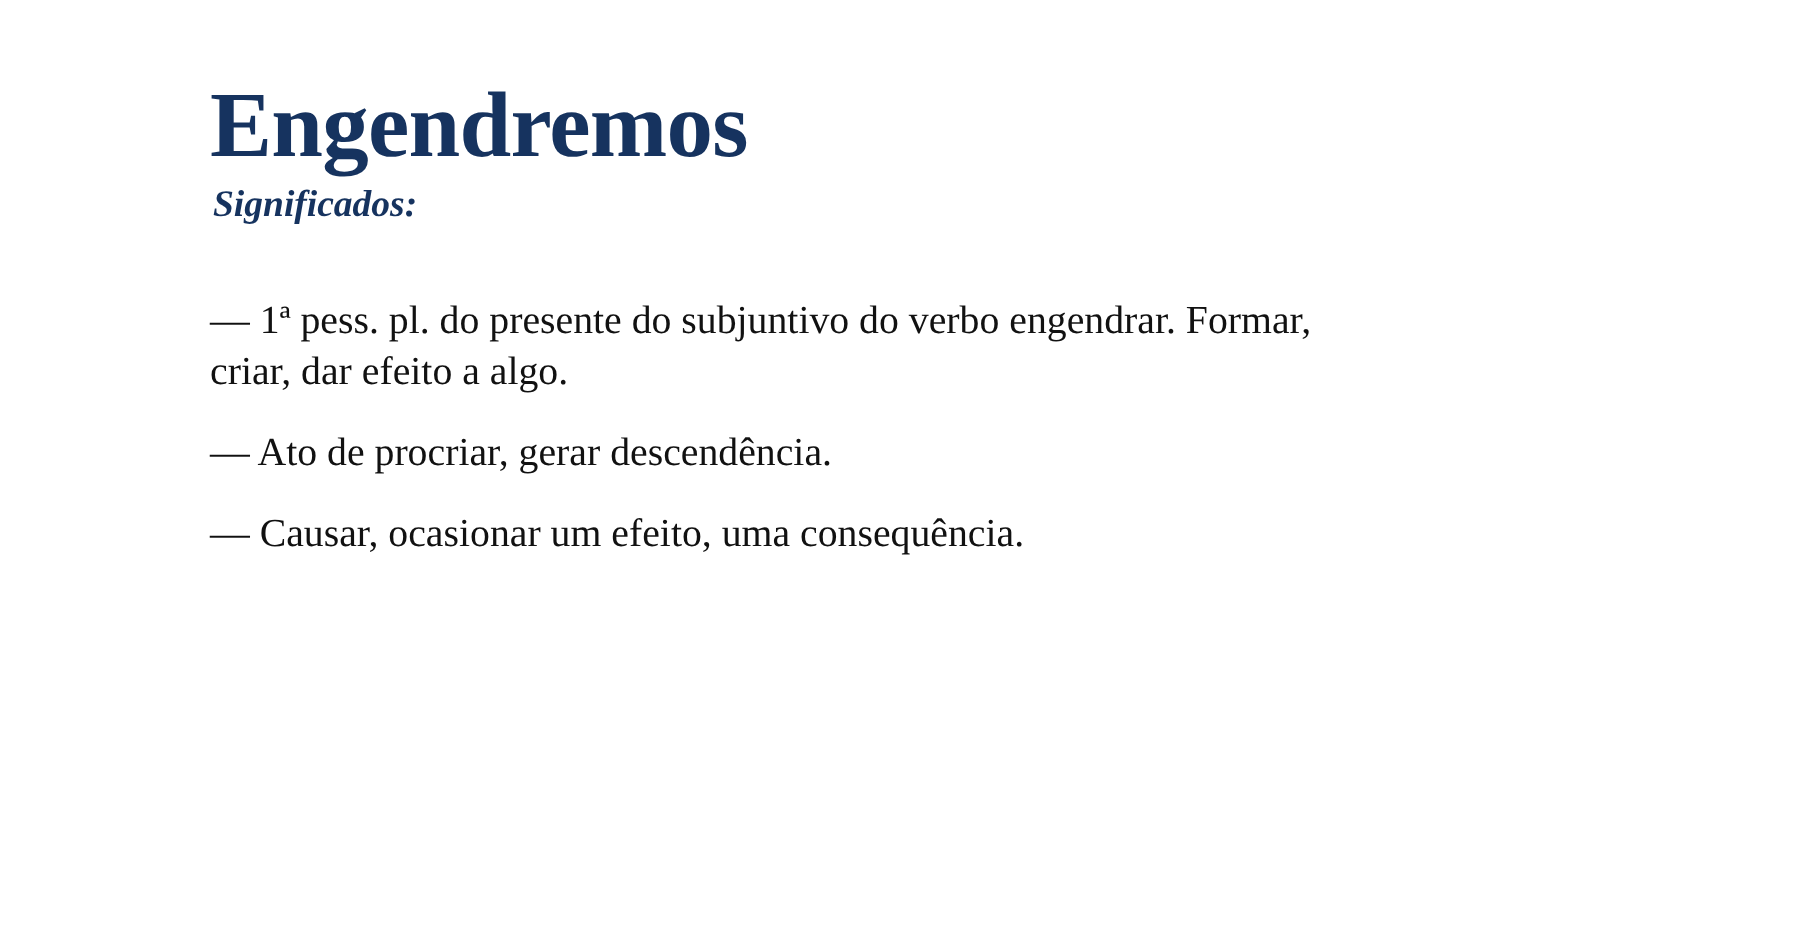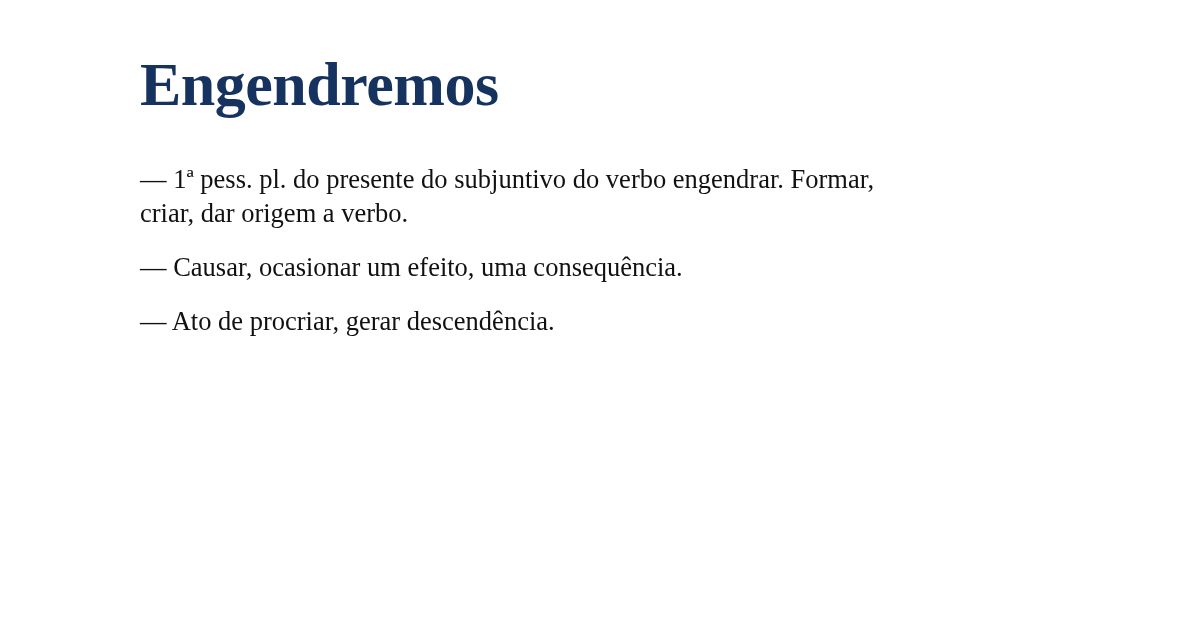--- a/index.html
+++ b/index.html
@@ -62,21 +62,22 @@
     color: #1a1a1a;
   }
 </style>
 </head>
 <body>
 
 <div class="card">
 
   <h1 class="word-title">Engendremos</h1>
 
+  <div class="subtitle">Significados:</div>
 
   <div class="definitions">
-    <p class="definition">— 1ª pess. pl. do presente do subjuntivo do verbo engendrar. Formar, criar, dar origem a verbo.</p>
+    <p class="definition">— 1ª pess. pl. do presente do subjuntivo do verbo engendrar. Formar, criar, dar efeito a algo.</p>
+    <p class="definition">— Ato de procriar, gerar descendência.</p>
     <p class="definition">— Causar, ocasionar um efeito, uma consequência.</p>
-    <p class="definition">— Ato de procriar, gerar descendência.</p>
   </div>
 
 
 </div>
 
 </body></html>

